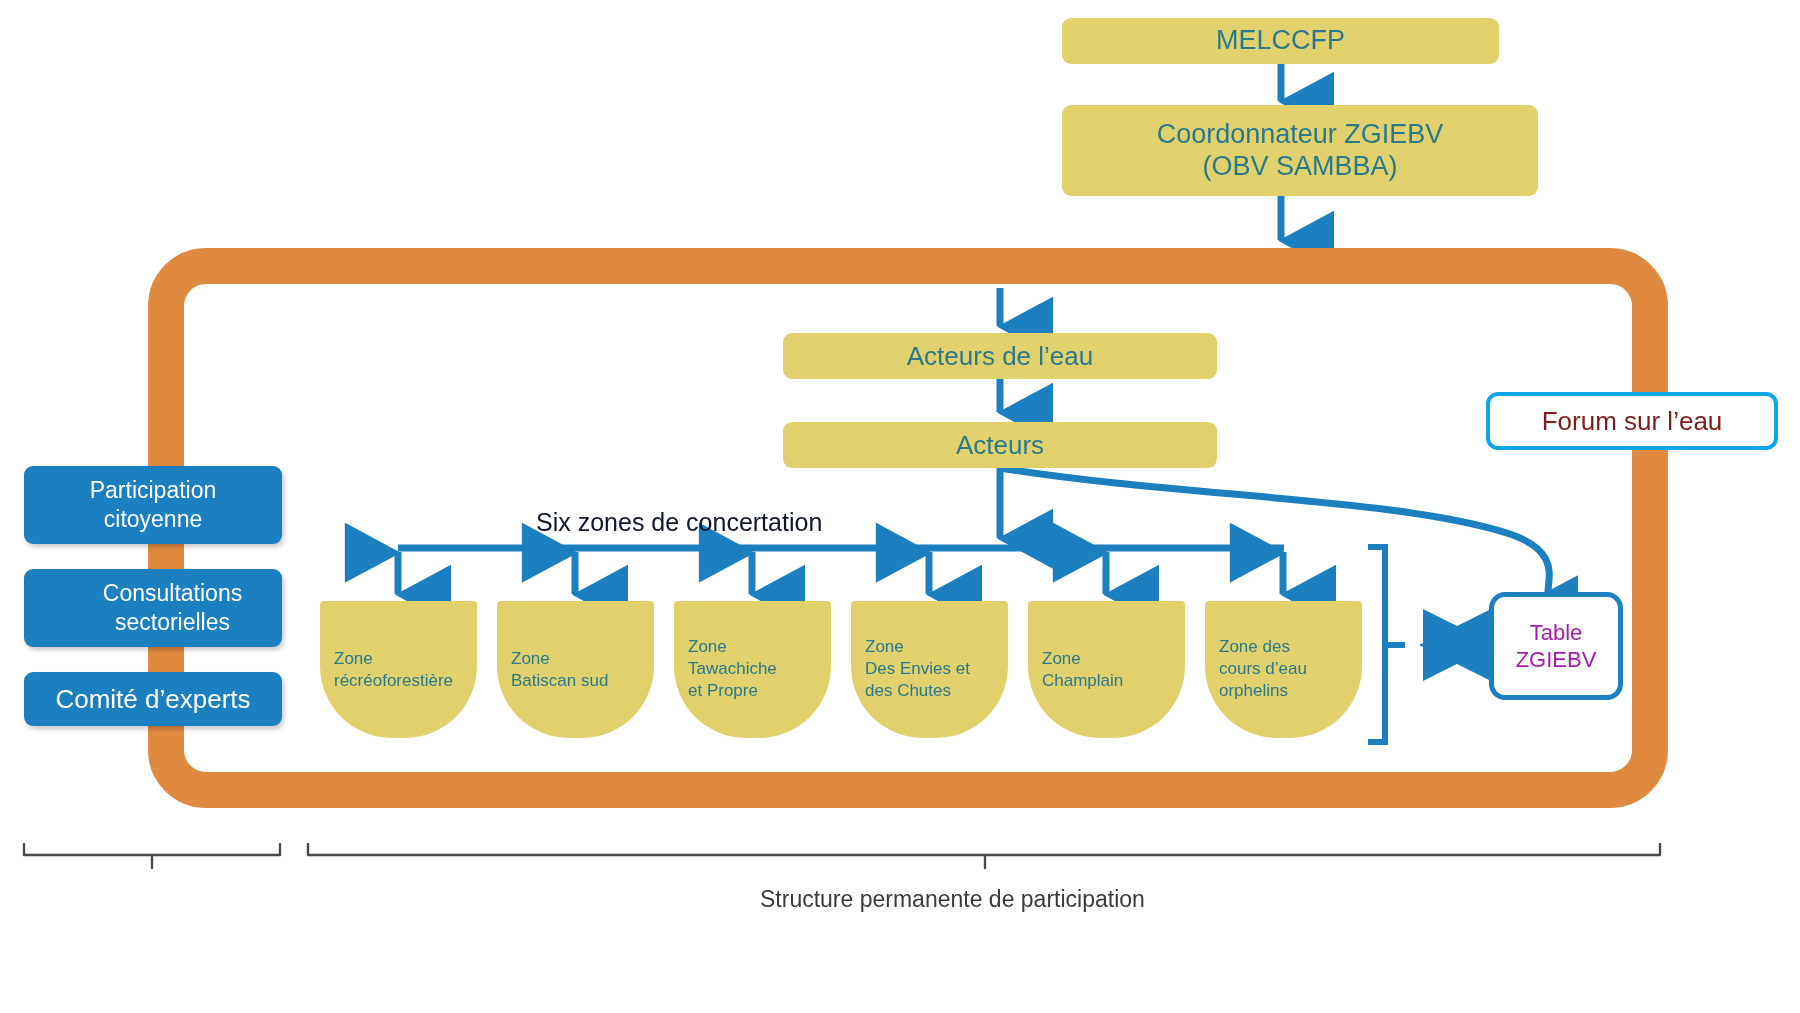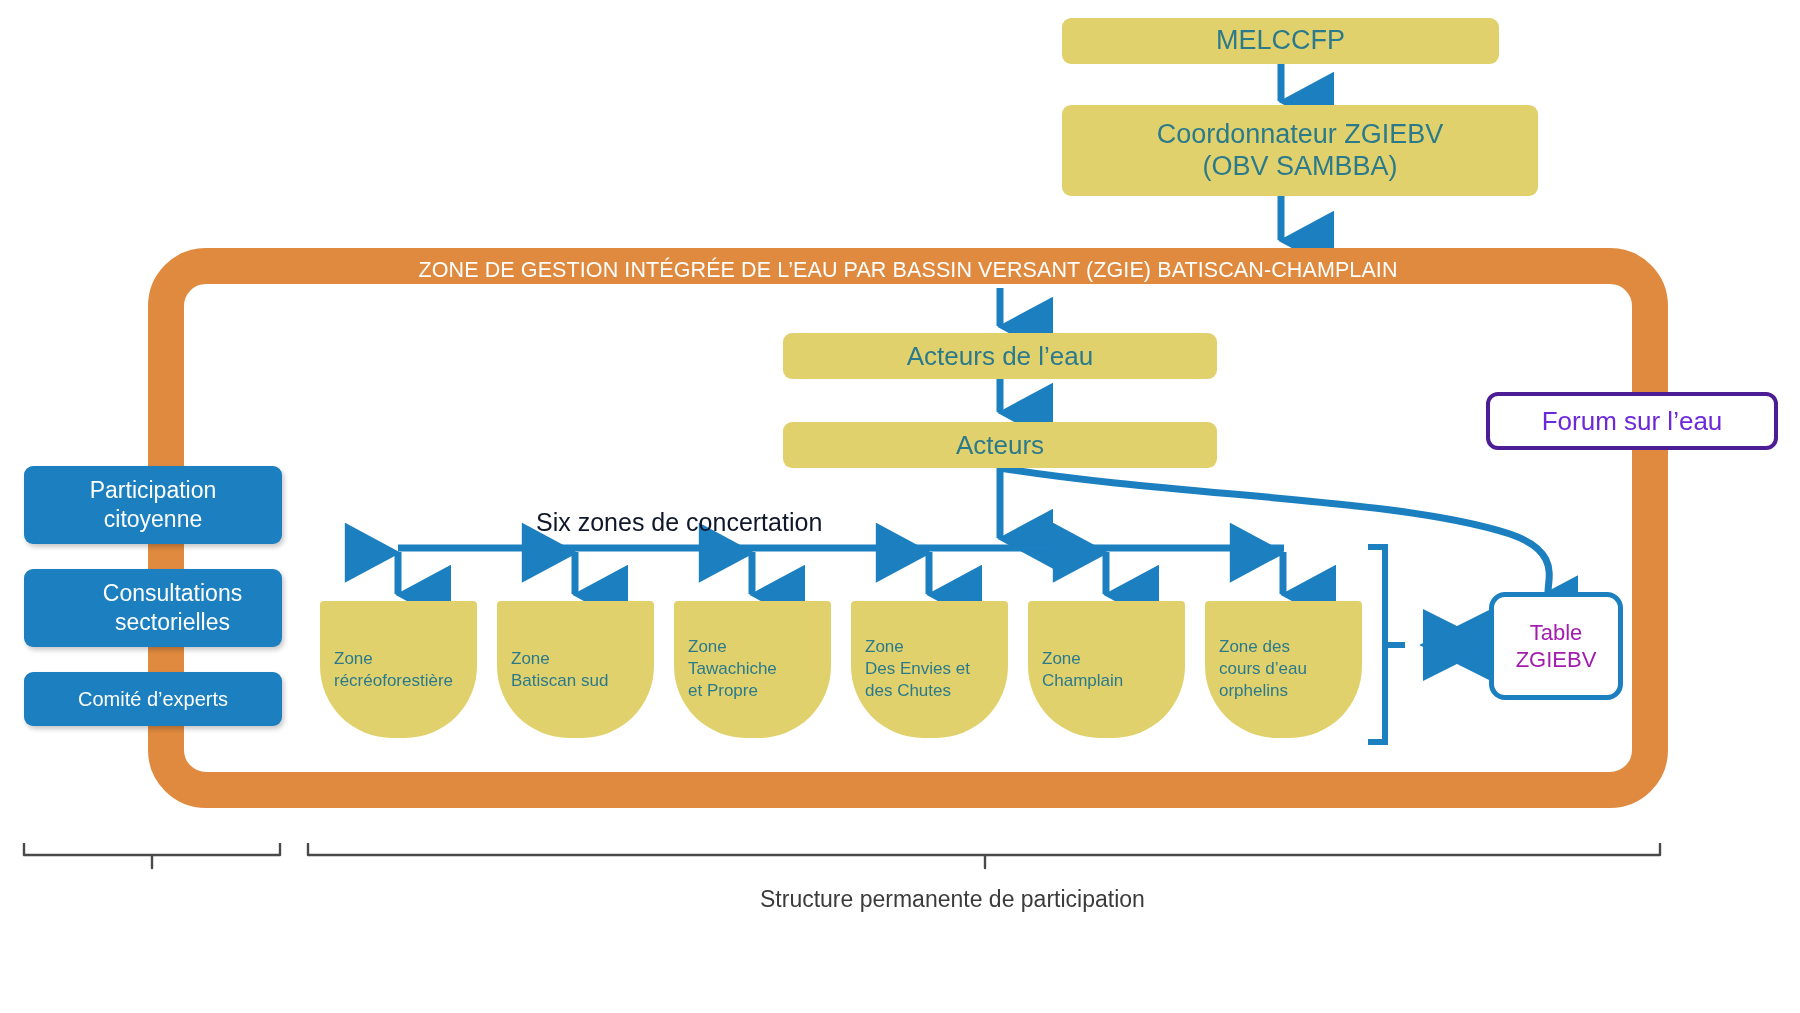--- a/index.html
+++ b/index.html
@@ -16,21 +16,21 @@
 
   
   .ybox{background:#e1d16c;border-radius:9px;color:#2b7a8c;}
   .ybox .t{line-height:1.16;}
 
   
   .bbox{background:#1b7fc0;border-radius:9px;color:#ffffff;
         box-shadow:2px 3px 5px rgba(0,0,0,.22);z-index:5;}
 
   
-  .obox-orange{background:#ffffff;border:4px solid #4c1d95;border-radius:12px;color:#6d28d9;z-index:6;}
+  .obox-orange{background:#ffffff;border:4px solid #0ea5e9;border-radius:12px;color:#7f1d1d;z-index:6;}
   .obox-blue{background:#ffffff;border:5px solid #1b7fc0;border-radius:16px;color:#a21caf;z-index:6;}
 
   
   .zone{background:#e1d16c;z-index:3;
         border-radius:4px 4px 72px 72px / 4px 4px 72px 72px;
         display:block;position:absolute;}
   .zone .zt{position:absolute;left:14px;right:10px;top:50%;transform:translateY(-50%);
             color:#2b7a8c;font-size:17px;line-height:1.32;text-align:left;}
 
   
@@ -90,21 +90,20 @@
     <path d="M1368,547 L1385,547 L1385,742 L1368,742" fill="none" stroke="#1b7fc0" stroke-width="6"></path>
     <line x1="1385" y1="645" x2="1405" y2="645" stroke="#1b7fc0" stroke-width="6"></line>
 
     <line x1="1424" y1="645" x2="1490" y2="645" stroke="#1b7fc0" stroke-width="12" marker-start="url(#arrLt)" marker-end="url(#arrRt)"></line>
 
     <path d="M24,843 L24,855 L152,855 L152,868 L152,855 L280,855 L280,843" fill="none" stroke="#4a4a4a" stroke-width="2.4" stroke-linejoin="round"></path>
     <path d="M308,843 L308,855 L985,855 L985,868 L985,855 L1660,855 L1660,843" fill="none" stroke="#4a4a4a" stroke-width="2.4" stroke-linejoin="round"></path>
   </svg>
 
   <div id="frame"></div>
-  <div id="frame-title">ZONE DE GESTION INTÉGRÉE DE L’EAU PAR BASSIN VERSANT (ZGIE) BATISCAN-CHAMPLAIN</div>
 
   <div class="node ybox" style="left:1062px;top:18px;width:437px;height:46px;font-size:27px;">
     <span class="t">MELCCFP</span>
   </div>
 
   <div class="node ybox" style="left:1062px;top:105px;width:476px;height:91px;font-size:27px;flex-direction:column;">
     <span class="t">Coordonnateur ZGIEBV</span>
     <span class="t">(OBV SAMBBA)</span>
   </div>
 
@@ -172,21 +171,21 @@
   <div class="node bbox" style="left:24px;top:466px;width:258px;height:78px;font-size:23px;flex-direction:column;line-height:1.26;">
     <span>Participation</span>
     <span>citoyenne</span>
   </div>
 
   <div class="node bbox" style="left:24px;top:569px;width:258px;height:78px;font-size:23px;flex-direction:column;line-height:1.26;padding-left:39px;">
     <span>Consultations</span>
     <span>sectorielles</span>
   </div>
 
-  <div class="node bbox" style="left:24px;top:672px;width:258px;height:54px;font-size:20px;">
+  <div class="node bbox" style="left:24px;top:672px;width:258px;height:54px;font-size:26px;">
     <span>Comité d’experts</span>
   </div>
 
 
   <div class="brace-label" style="left:760px;top:884px;width:520px;">
     <div>Structure permanente de participation</div>
   </div>
 
 </div>
 

